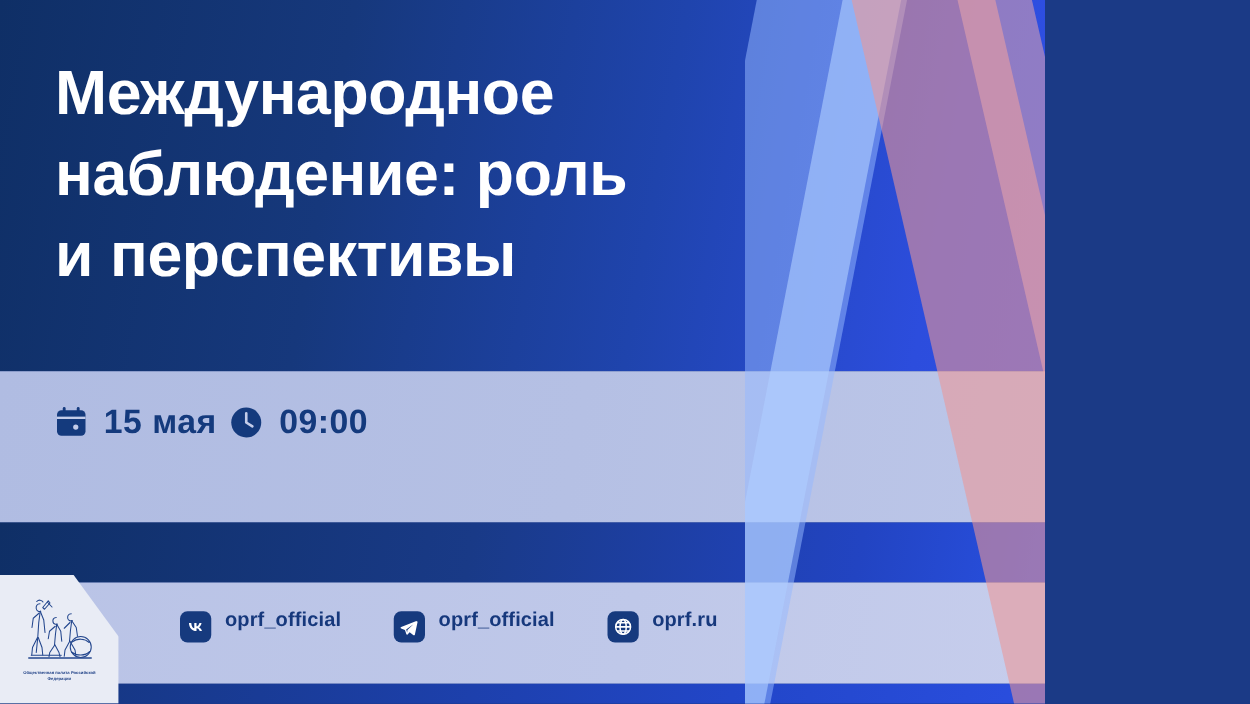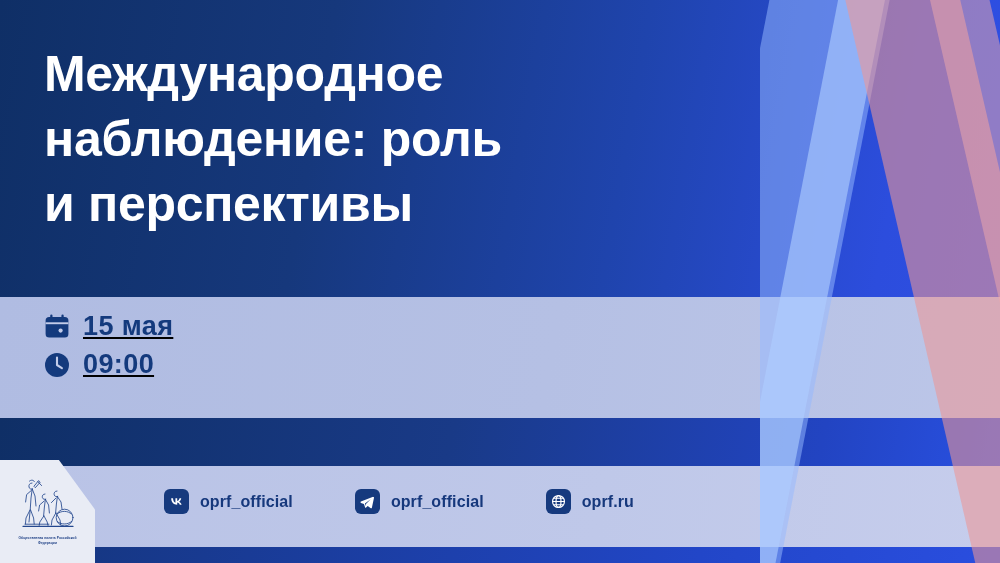--- a/index.html
+++ b/index.html
@@ -2,21 +2,21 @@
 <html lang="ru"><head>
 <meta charset="utf-8">
 <title>Announcement Banner</title>
 <style>
   * { margin:0; padding:0; box-sizing:border-box; }
   html,body { width:1000px; height:563px; overflow:hidden; background:#1b3a86; }
   body { font-family:"Liberation Sans", sans-serif; }
 
   .banner{
     position:relative;
-    width:1000px; height:563px;
+    width:836px; height:563px;
     overflow:hidden;
   }
 
   
   .band{ position:absolute; left:0; width:100%; }
   .band-top{
     top:0; height:297px;
     background:linear-gradient(100deg,#0f2f66 0%,#16387c 32%,#1f44ad 62%,#2c4ddd 88%,#2f4fe4 100%);
   }
   .band-lav1{
@@ -72,22 +72,22 @@
     color:#ffffff;
     font-size:50px;
     font-weight:700;
     line-height:1.30;
     letter-spacing:-0.3px;
     white-space:pre-line;
   }
 
   
   .meta{
-    position:absolute; left:44px; top:313px;
-    display:flex; flex-direction:column; gap:11px;text-decoration:underline;
+    position:absolute; left:44px; top:324px;
+    display:flex; flex-direction:row; gap:11px;
   }
   .meta-row{ display:flex; align-items:center; gap:13px; }
   .meta-row .label{
     color:#143a7d;
     font-size:27px;
     font-weight:700;
     letter-spacing:0.4px;
     line-height:1;
   }
   .meta-ico{ width:26px; height:26px; flex:none; display:block; }
@@ -112,21 +112,21 @@
     line-height:1.42;
     font-weight:700;
     letter-spacing:0.05px;
   }
 
   
   .social{
     position:absolute; left:144px; top:489px;
     display:flex; align-items:center; gap:42px;
   }
-  .social-item{ display:flex; align-items:center; gap:11px;margin-left:20px; }
+  .social-item{ display:flex; align-items:flex-start; gap:11px; }
   .social-badge{
     width:25px; height:25px; flex:none;
     border-radius:6px;
     background:#163a7e;
     display:flex; align-items:center; justify-content:center;
   }
   .social-badge svg{ display:block; }
   .social-handle{
     color:#16387c;
     font-size:16px;

